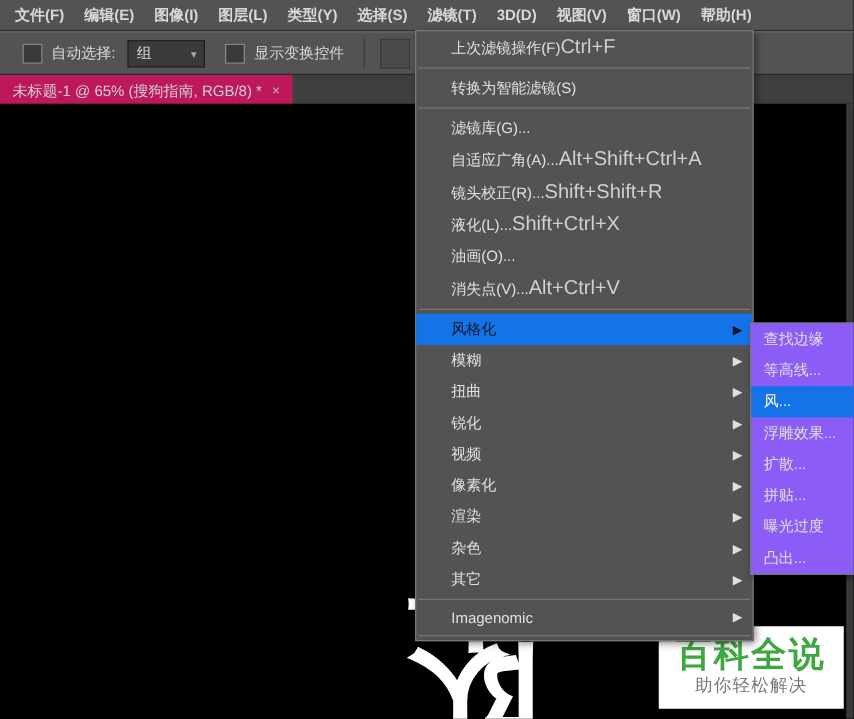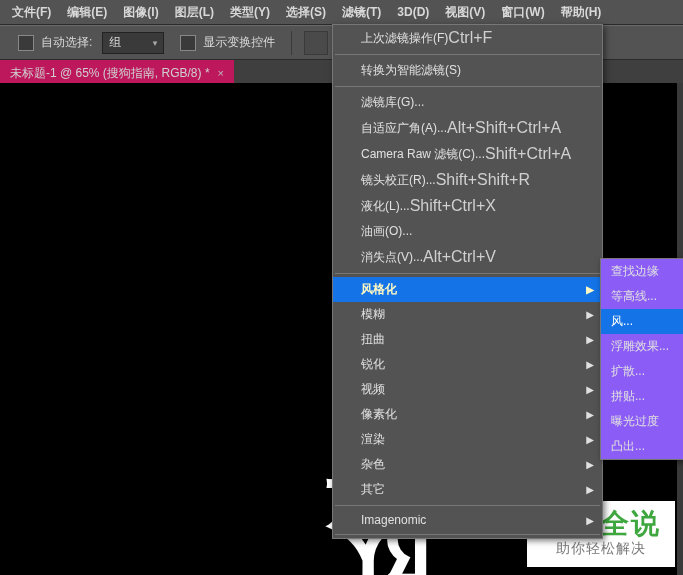--- a/index.html
+++ b/index.html
@@ -167,22 +167,21 @@
     color: #d0d0d0;
     font-size: 16px;
   }
   .dd-sep {
     height: 1px;
     background: #777;
     margin: 3px 2px;
   }
   .dd-row.sel {
     background: #1473e6;
-    color: #fef9c3;
-    font-weight: bold;
+    color: #0f172a;
   }
   .dd-row .sub-arrow {
     position: absolute;
     right: 8px;
     font-size: 10px;
   }
   .submenu {
     position: absolute;
     top: 258px;
     left: 600px;
@@ -272,24 +271,20 @@
   </div>
   <div class="dd-sep"></div>
   <div class="dd-row">
     <span>滤镜库(G)...</span>
   </div>
   <div class="dd-row">
     <span>自适应广角(A)...</span>
     <span class="shortcut">Alt+Shift+Ctrl+A</span>
   </div>
   <div class="dd-row">
-    <span>Camera Raw 滤镜(C)...</span>
-    <span class="shortcut">Shift+Ctrl+A</span>
-  </div>
-  <div class="dd-row">
     <span>镜头校正(R)...</span>
     <span class="shortcut">Shift+Shift+R</span>
   </div>
   <div class="dd-row">
     <span>液化(L)...</span>
     <span class="shortcut">Shift+Ctrl+X</span>
   </div>
   <div class="dd-row">
     <span>油画(O)...</span>
   </div>

